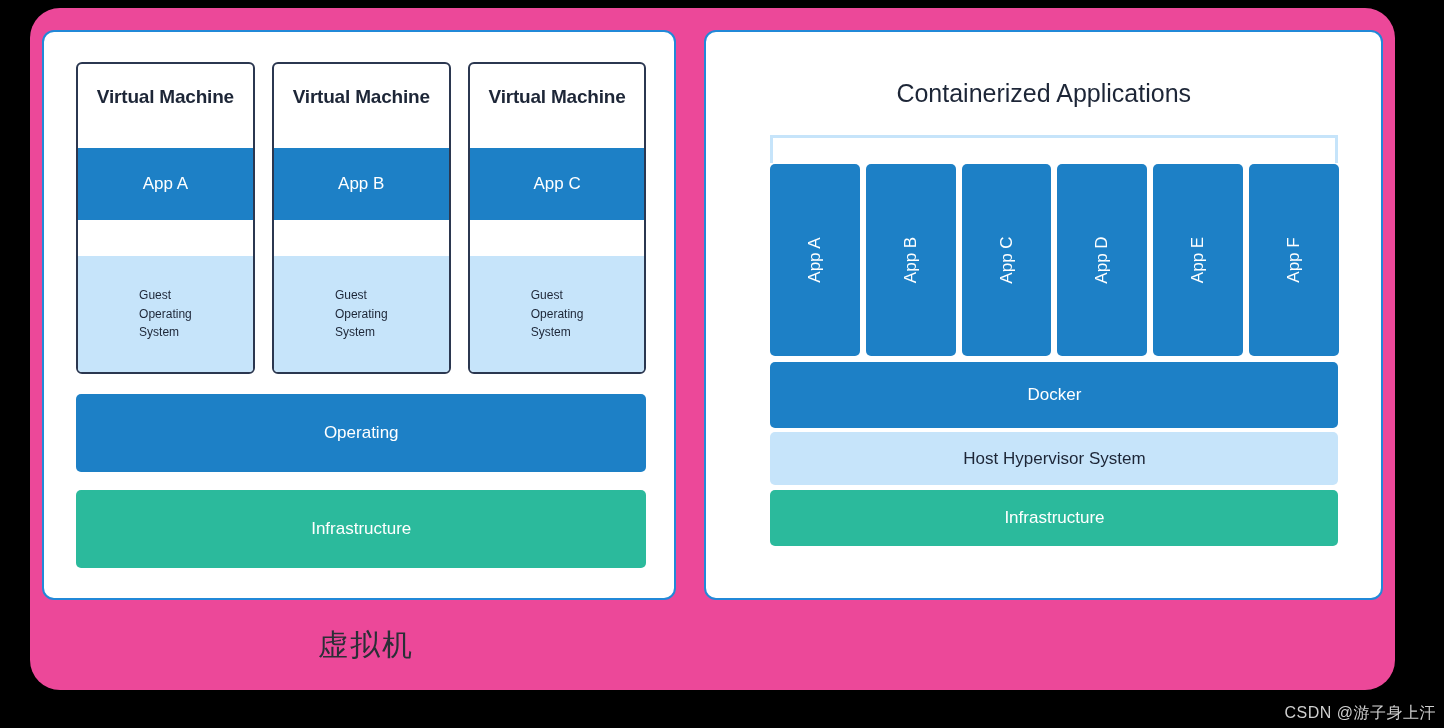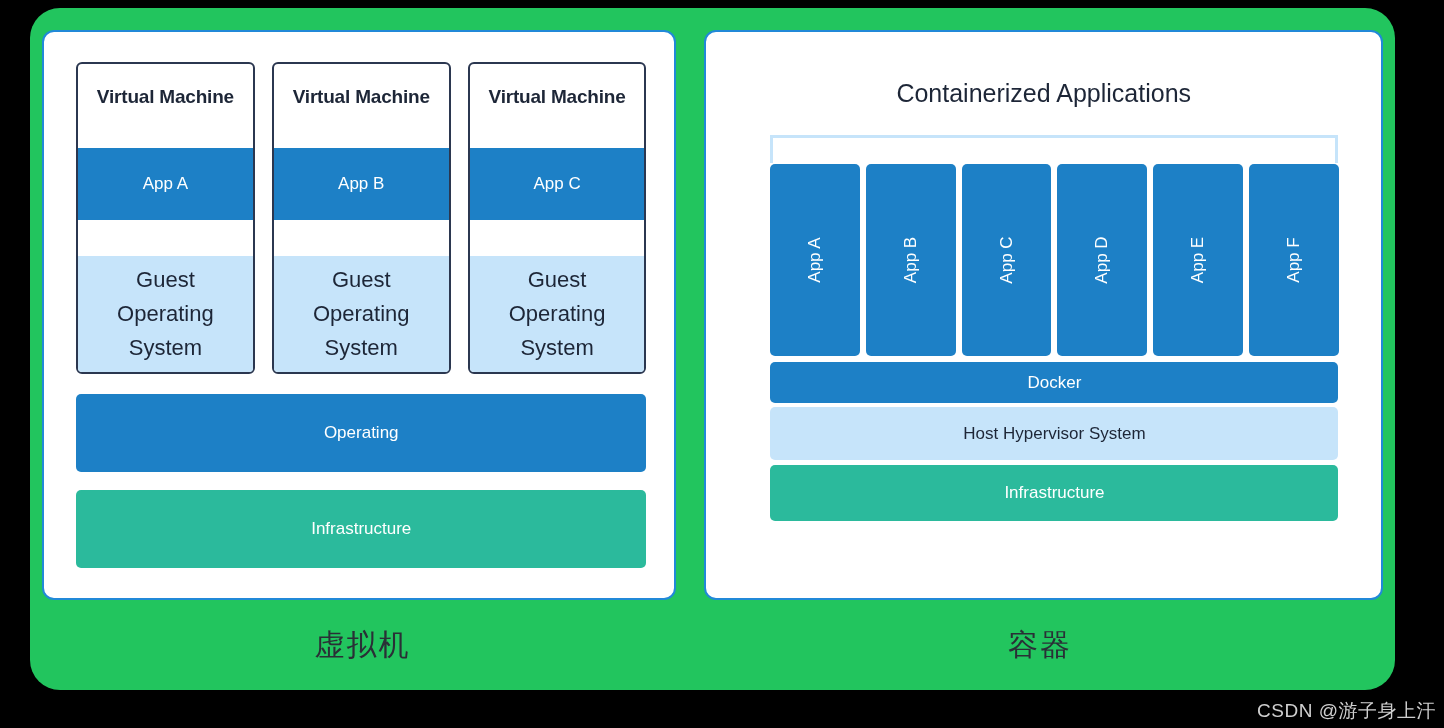--- a/index.html
+++ b/index.html
@@ -15,21 +15,21 @@
     position: relative;
   }
 
   
   #canvas {
     position: absolute;
     left: 30px;
     top: 8px;
     width: 1365px;
     height: 682px;
-    background: #22c55e;
+    background: #ec4899;
     border-radius: 30px;
   }
 
   
   .panels {
     position: absolute;
     left: 12px;
     top: 22px;
     width: 1341px;
     height: 570px;
@@ -95,23 +95,23 @@
     font-size: 17px;
     display: flex;
     align-items: center;
     justify-content: center;
   }
 
   .vm-guest {
     flex: 1;
     background: #c6e4fa;
     color: #1d2637;
-    font-size: 22px;
+    font-size: 12px;
     line-height: 1.55;
-    text-align: center;
+    text-align: left;
     display: flex;
     align-items: center;
     justify-content: center;
     white-space: pre-line;
     margin-top: 36px;
   }
 
   .stack-bar {
     border-radius: 5px;
     display: flex;
@@ -186,21 +186,21 @@
     font-size: 17px;
   }
 
   .ctr-stack {
     position: absolute;
     left: 64px;
     top: 330px;
     width: 568px;
   }
   .bar-docker {
-    height: 41px;
+    height: 66px;
     background: #1d80c6;
     color: #ffffff;
   }
   .bar-hostos {
     margin-top: 4px;
     height: 53px;
     background: #c6e4fa;
     color: #1d2637;
   }
   .bar-infra-right {
@@ -229,21 +229,21 @@
     letter-spacing: 2px;
   }
   .caption.c-left  { width: 648px; }
   .caption.c-right { width: 693px; }
 
   
   #watermark {
     position: absolute;
     right: 8px;
     bottom: 4px;
-    font-size: 19px;
+    font-size: 16px;
     color: #cfcfcf;
     letter-spacing: 0.5px;
   }
 </style>
 </head>
 <body>
 
 <div id="canvas">
 
   <div class="panels">
@@ -319,18 +319,17 @@
           <div class="stack-bar bar-infra-right">Infrastructure</div>
         </div>
 
       </div>
     </div>
 
   </div>
 
   <div class="captions">
     <div class="caption c-left">虚拟机</div>
-    <div class="caption c-right">容器</div>
   </div>
 
 </div>
 
 <div id="watermark">CSDN @游子身上汗</div>
 
 </body></html>

